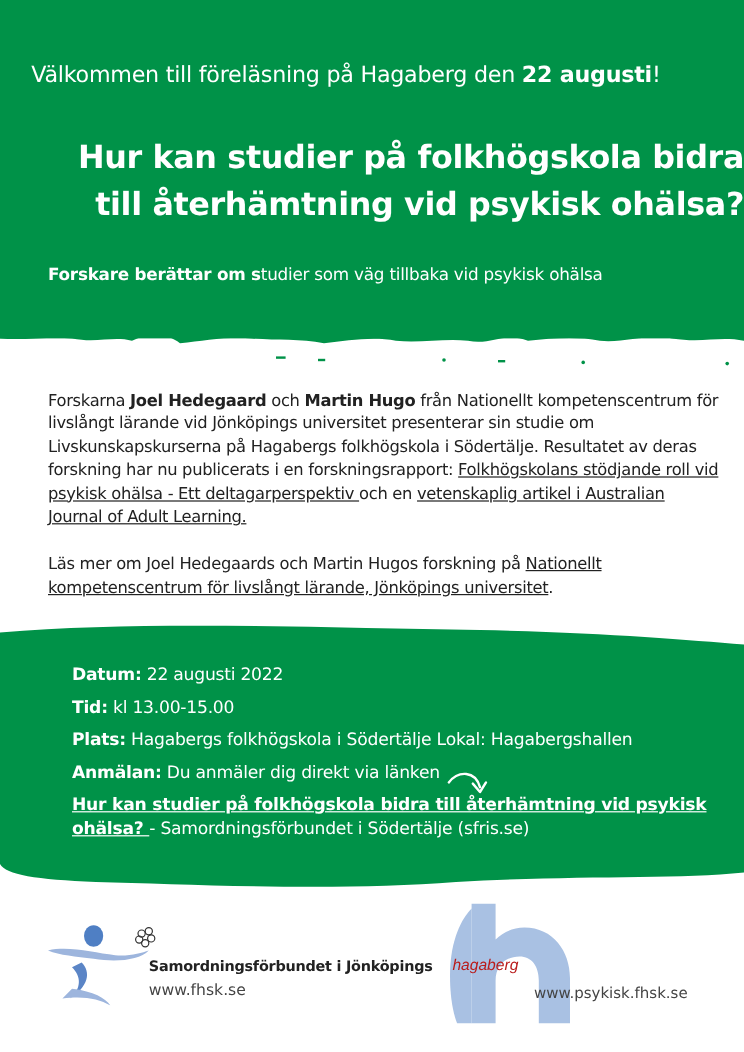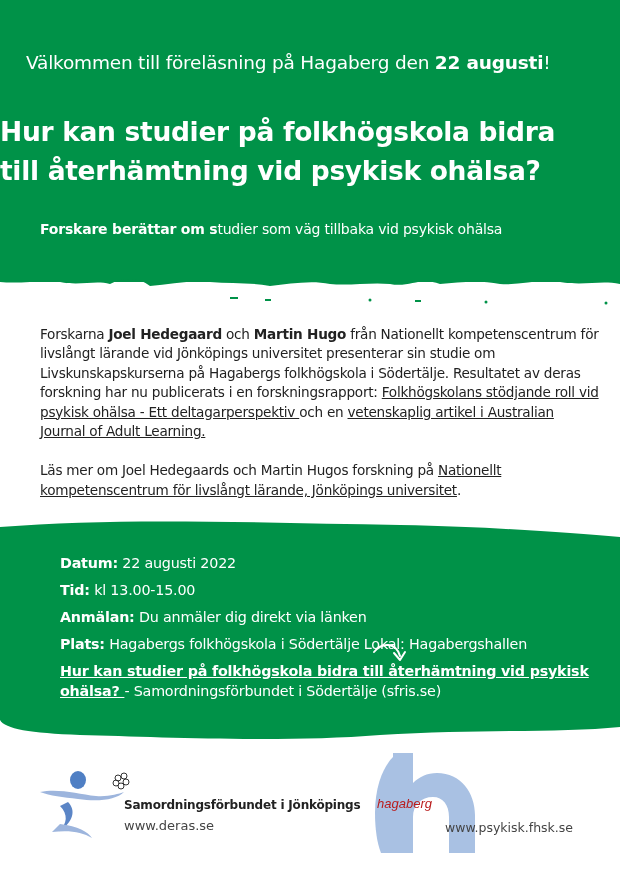--- a/index.html
+++ b/index.html
@@ -1,21 +1,21 @@
 <!DOCTYPE html>
 <html><head>
 <meta charset="utf-8">
 <style>
   html,body{margin:0;padding:0;}
   body{width:620px;height:877px;position:relative;overflow:hidden;background:#fff;font-family:"DejaVu Sans","Liberation Sans",sans-serif;}
   .top{position:absolute;left:0;top:0;width:620px;height:282px;background:#009248;}
   .torn{position:absolute;left:0;top:262px;width:620px;height:50px;}
   .welcome{position:absolute;left:26px;top:52px;font-size:18.5px;color:#fff;letter-spacing:-0.2px;white-space:nowrap;}
   .welcome b{font-weight:bold;text-align:center;}
-  .title{position:absolute;left:0;width:620px;top:112px;text-align:left;font-size:26.5px;font-weight:bold;color:#fff;line-height:39px;letter-spacing:-0.3px;}
+  .title{position:absolute;left:0;width:620px;top:112px;text-align:right;font-size:26.5px;font-weight:bold;color:#fff;line-height:39px;letter-spacing:-0.3px;}
   .subtitle{position:absolute;left:40px;top:221px;font-size:14px;color:#fff;white-space:nowrap;letter-spacing:-0.2px;}
   .subtitle b{font-weight:bold;text-align:right;}
   .body{position:absolute;left:40px;top:325px;width:560px;font-size:13.6px;line-height:19.4px;color:#222;letter-spacing:-0.25px;}
   .body a{color:#222;text-decoration:underline;}
   .p2{margin-top:20px;}
   .green2{position:absolute;left:0;top:515px;width:620px;height:230px;}
   .details{position:absolute;left:60px;top:553px;width:545px;color:#fff;font-size:14.3px;letter-spacing:-0.2px;}
   .details .row{height:27px;line-height:20px;white-space:nowrap;}
   .details b{font-weight:bold;}
   .details a{color:#fff;font-weight:bold;text-decoration:underline;}
@@ -56,22 +56,22 @@
   <div class="p2"><span>Läs mer om Joel Hedegaards och Martin Hugos forskning på </span><a href="#">Nationellt kompetenscentrum för livslångt lärande, Jönköpings universitet</a><span>.</span></div>
 </div>
 
 <svg class="green2" viewBox="0 0 620 230" preserveAspectRatio="none">
   <path d="M0 12 C120 2 260 8 400 10 C500 12 570 18 620 22 L620 212 C560 218 480 214 380 220 C280 228 160 222 80 220 C30 218 5 214 0 205 Z" fill="#009248"></path>
 </svg>
 
 <div class="details">
   <div class="row"><b>Datum:</b><span> 22 augusti 2022</span></div>
   <div class="row"><b>Tid:</b><span> kl 13.00-15.00</span></div>
+  <div class="row"><b>Plats:</b><span> Hagabergs folkhögskola i Södertälje Lokal: Hagabergshallen</span></div>
   <div class="row"><b>Anmälan:</b><span> Du anmäler dig direkt via länken</span></div>
-  <div class="row"><b>Plats:</b><span> Hagabergs folkhögskola i Södertälje Lokal: Hagabergshallen</span></div>
   <div class="link-block"><a href="#">Hur kan studier på folkhögskola bidra till återhämtning vid psykisk ohälsa? </a><span>- Samordningsförbundet i Södertälje (sfris.se)</span></div>
 </div>
 
 <svg class="arrow" viewBox="0 0 36 26">
   <path d="M2 12 C10 2 24 2 28 16" stroke="#fff" stroke-width="2" fill="none" stroke-linecap="round"></path>
   <path d="M22 13 L28 20 L33 12" stroke="#fff" stroke-width="2" fill="none" stroke-linecap="round" stroke-linejoin="round"></path>
 </svg>
 
 <svg class="logo1" viewBox="0 0 100 72">
   <ellipse cx="40" cy="14" rx="8" ry="9" fill="#4f7fc4"></ellipse>
@@ -80,20 +80,20 @@
   <path d="M22 58 C40 60 50 66 54 72 C44 66 32 64 14 66 Z" fill="#9db5dd"></path>
   <g fill="none" stroke="#333" stroke-width="1">
     <circle cx="80" cy="12" r="3"></circle>
       <circle cx="86" cy="10" r="3"></circle>
       <circle cx="88" cy="16" r="3"></circle>
       <circle cx="83" cy="20" r="3"></circle>
       <circle cx="78" cy="17" r="3"></circle>
   </g>
 </svg>
 <div class="sf-name">Samordningsförbundet i Jönköpings</div>
-<div class="sf-url">www.deras.se</div>
+<div class="sf-url">www.fhsk.se</div>
 
 <svg class="logo2" viewBox="0 0 100 100">
   <path d="M18 0 H38 V30 C44 24 52 20 62 20 C86 20 100 40 100 62 V100 H74 V64 C74 52 68 44 58 44 C46 44 38 52 38 64 V100 H18 Z" fill="#a9c1e3"></path>
   <path d="M0 60 C0 30 10 12 18 4 V100 H6 C2 90 0 76 0 60 Z" fill="#a9c1e3"></path>
 </svg>
 <div class="hg-word">hagaberg</div>
 <div class="hg-url">www.psykisk.fhsk.se</div>
 
 </body></html>

